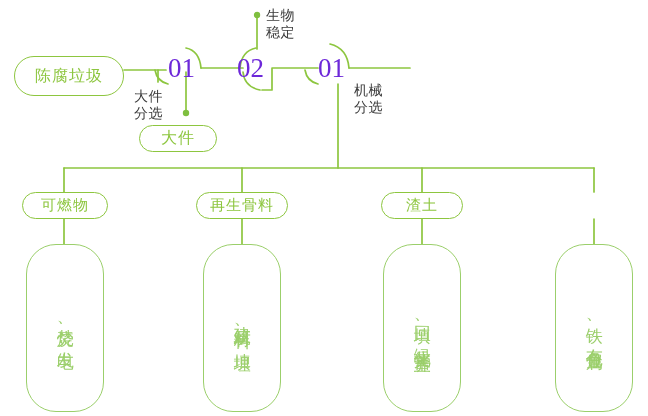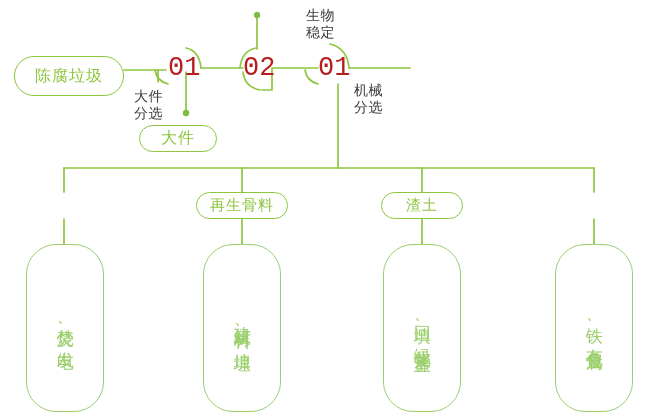--- a/index.html
+++ b/index.html
@@ -90,41 +90,41 @@
     white-space: nowrap;
   }
   .vb0 { left: 26px; }
   .vb1 { left: 203px; }
   .vb2 { left: 383px; }
   .vb3 { left: 555px; }
 
   
   .stagenum {
     position: absolute;
-    color: #b91c1c;
+    color: #6d28d9;
     font-size: 27px;
-    font-family: Liberation Mono, monospace;
+    font-family: Liberation Serif, serif;
     letter-spacing: 0px;
     line-height: 1;
     font-weight: 400;
   }
   .n01 { left: 168px; top: 55px; }
-  .n02 { left: 243px; top: 55px; }
+  .n02 { left: 237px; top: 55px; }
   .n03 { left: 318px; top: 55px; }
 
   
   .anno {
     position: absolute;
     color: #3A3A3A;
     font-size: 14px;
     line-height: 1.22;
     letter-spacing: 0.5px;
     white-space: pre-line;
   }
-  .anno-bio   { left: 266px; top: 7px; margin-left: 40px; }
+  .anno-bio   { left: 266px; top: 7px; }
   .anno-bulky { left: 134px; top: 88px; text-align: left; }
   .anno-mech  { left: 354px; top: 82px; }
 </style>
 </head>
 <body>
 
 <div id="stage">
 
   <svg id="wire-layer" viewBox="0 0 648 416">
     <g fill="none" stroke="#8DC63F" stroke-width="1.7" stroke-linecap="round" stroke-linejoin="round">
@@ -184,20 +184,23 @@
 稳定</div>
   <div class="anno anno-bulky">大件
 分选</div>
   <div class="anno anno-mech">机械
 分选</div>
 
   <div class="pill pill-bulky">
     <span>大件</span>
   </div>
 
+  <div class="pill pill-cat cat0">
+    <span>可燃物</span>
+  </div>
   <div class="pill pill-cat cat1">
     <span>再生骨料</span>
   </div>
   <div class="pill pill-cat cat2">
     <span>渣土</span>
   </div>
 
   <div class="vbox vb0">
     <span class="vtext">焚烧、发电</span>
   </div>

